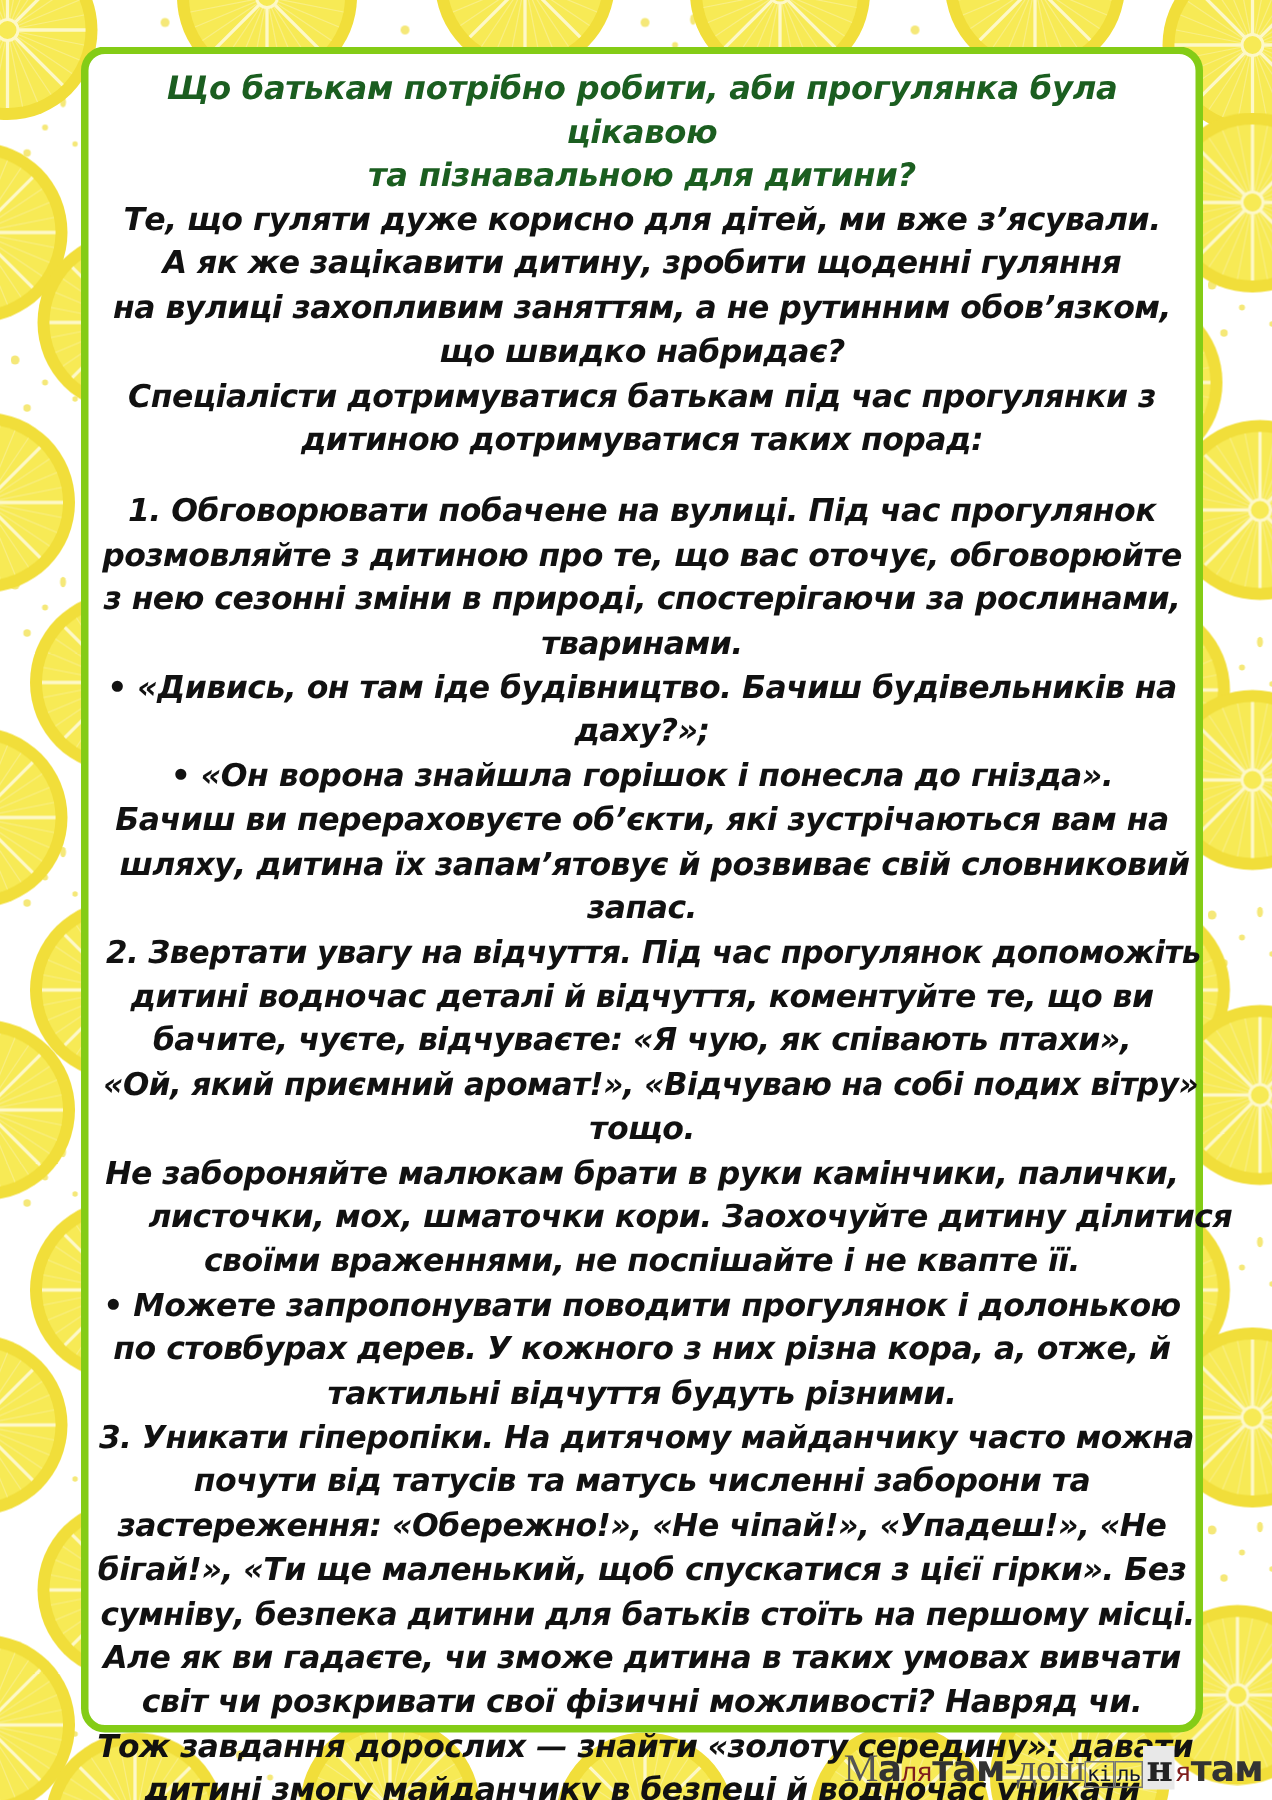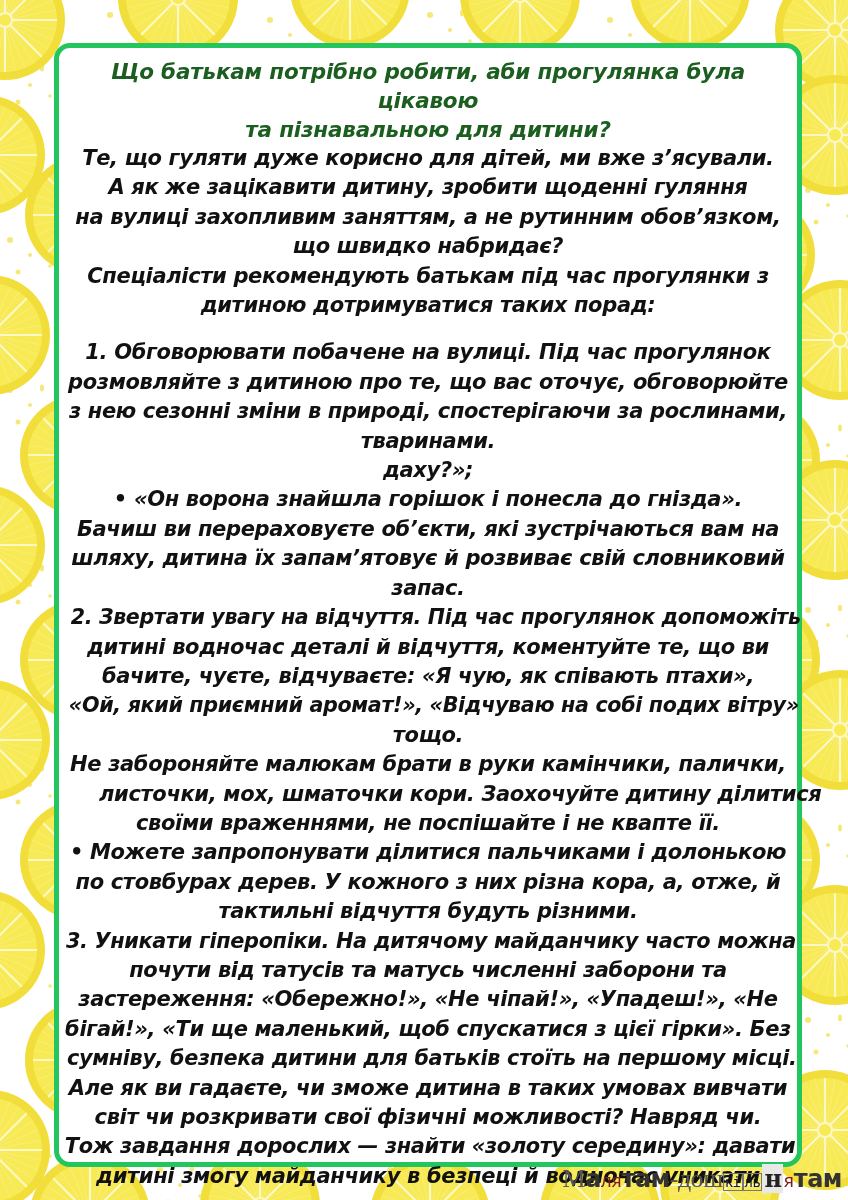--- a/index.html
+++ b/index.html
@@ -15,24 +15,24 @@
     font-family: "DejaVu Sans", "Liberation Sans", sans-serif;
   }
   .bg {
     position: absolute;
     inset: 0;
     z-index: 0;
   }
   .frame {
     position: absolute;
     left: 54px;
-    top: 43px;
+    top: 31px;
     width: 738px;
     height: 1114px;
-    border: 5px solid #22c55e;
+    border: 5px solid #84cc16;
     border-radius: 16px;
     background: #ffffff;
     z-index: 2;
     box-sizing: content-box;
   }
   .content {
     position: absolute;
     left: 4px;
     right: 4px;
     top: 9px;
@@ -192,42 +192,43 @@
 
 <div class="frame">
   <div class="content">
     <p class="title" style="display: block;">Що батькам потрібно робити, аби прогулянка була цікавою</p>
     <p class="title" style="display: block;">та пізнавальною для дитини?</p>
 
     <p class="p" style="display: block;">Те, що гуляти дуже корисно для дітей, ми вже з’ясували.</p>
     <p class="p" style="display: block;">А як же зацікавити дитину, зробити щоденні гуляння</p>
     <p class="p" style="display: block;">на вулиці захопливим заняттям, а не рутинним обов’язком,</p>
     <p class="p" style="display: block;">що швидко набридає?</p>
-    <p class="p" style="display: block;">Спеціалісти рекомендують батькам під час прогулянки з</p>
+    <p class="p" style="display: block;">Спеціалісти дотримуватися батькам під час прогулянки з</p>
     <p class="p" style="display: block;">дитиною дотримуватися таких порад:</p>
 
     <p class="p" style="display: block; margin-top: 18px;">1. Обговорювати побачене на вулиці. Під час прогулянок</p>
     <p class="p" style="display: block;">розмовляйте з дитиною про те, що вас оточує, обговорюйте</p>
     <p class="p" style="display: block;">з нею сезонні зміни в природі, спостерігаючи за рослинами,</p>
     <p class="p" style="display: block;">тваринами.</p>
+    <p class="p" style="display: block;">• «Дивись, он там іде будівництво. Бачиш будівельників на</p>
     <p class="p" style="display: block;">даху?»;</p>
     <p class="p" style="display: block;">• «Он ворона знайшла горішок і понесла до гнізда».</p>
     <p class="p" style="display: block;">Бачиш ви перераховуєте об’єкти, які зустрічаються вам на</p>
-    <p class="p" style="display: block;">шляху, дитина їх запам’ятовує й розвиває свій словниковий</p>
+    <p class="p" style="display: block; text-align: right;">шляху, дитина їх запам’ятовує й розвиває свій словниковий</p>
     <p class="p" style="display: block;">запас.</p>
 
     <p class="p" style="display: block; transform: scaleX(0.979); transform-origin: center center;">2. Звертати увагу на відчуття. Під час прогулянок допоможіть</p>
     <p class="p" style="display: block;">дитині водночас деталі й відчуття, коментуйте те, що ви</p>
     <p class="p" style="display: block;">бачите, чуєте, відчуваєте: «Я чую, як співають птахи»,</p>
     <p class="p" style="display: block; transform: scaleX(0.984); transform-origin: center center;">«Ой, який приємний аромат!», «Відчуваю на собі подих вітру»</p>
     <p class="p" style="display: block;">тощо.</p>
     <p class="p" style="display: block;">Не забороняйте малюкам брати в руки камінчики, палички,</p>
     <p class="p" style="display: block; margin-left: 36px;">листочки, мох, шматочки кори. Заохочуйте дитину ділитися</p>
     <p class="p" style="display: block;">своїми враженнями, не поспішайте і не квапте її.</p>
-    <p class="p" style="display: block;">• Можете запропонувати ділитися пальчиками і долонькою</p>
+    <p class="p" style="display: block;">• Можете запропонувати поводити прогулянок і долонькою</p>
     <p class="p" style="display: block;">по стовбурах дерев. У кожного з них різна кора, а, отже, й</p>
     <p class="p" style="display: block;">тактильні відчуття будуть різними.</p>
 
     <p class="p" style="display: block; transform: scaleX(0.992); transform-origin: center center;">3. Уникати гіперопіки. На дитячому майданчику часто можна</p>
     <p class="p" style="display: block;">почути від татусів та матусь численні заборони та</p>
     <p class="p" style="display: block;">застереження: «Обережно!», «Не чіпай!», «Упадеш!», «Не</p>
     <p class="p" style="display: block;">бігай!», «Ти ще маленький, щоб спускатися з цієї гірки». Без</p>
     <p class="p" style="display: block; transform: scaleX(0.989); transform-origin: center center;">сумніву, безпека дитини для батьків стоїть на першому місці.</p>
     <p class="p" style="display: block;">Але як ви гадаєте,  чи зможе дитина в таких умовах вивчати</p>
     <p class="p" style="display: block;">світ чи розкривати свої фізичні можливості? Навряд чи.</p>

